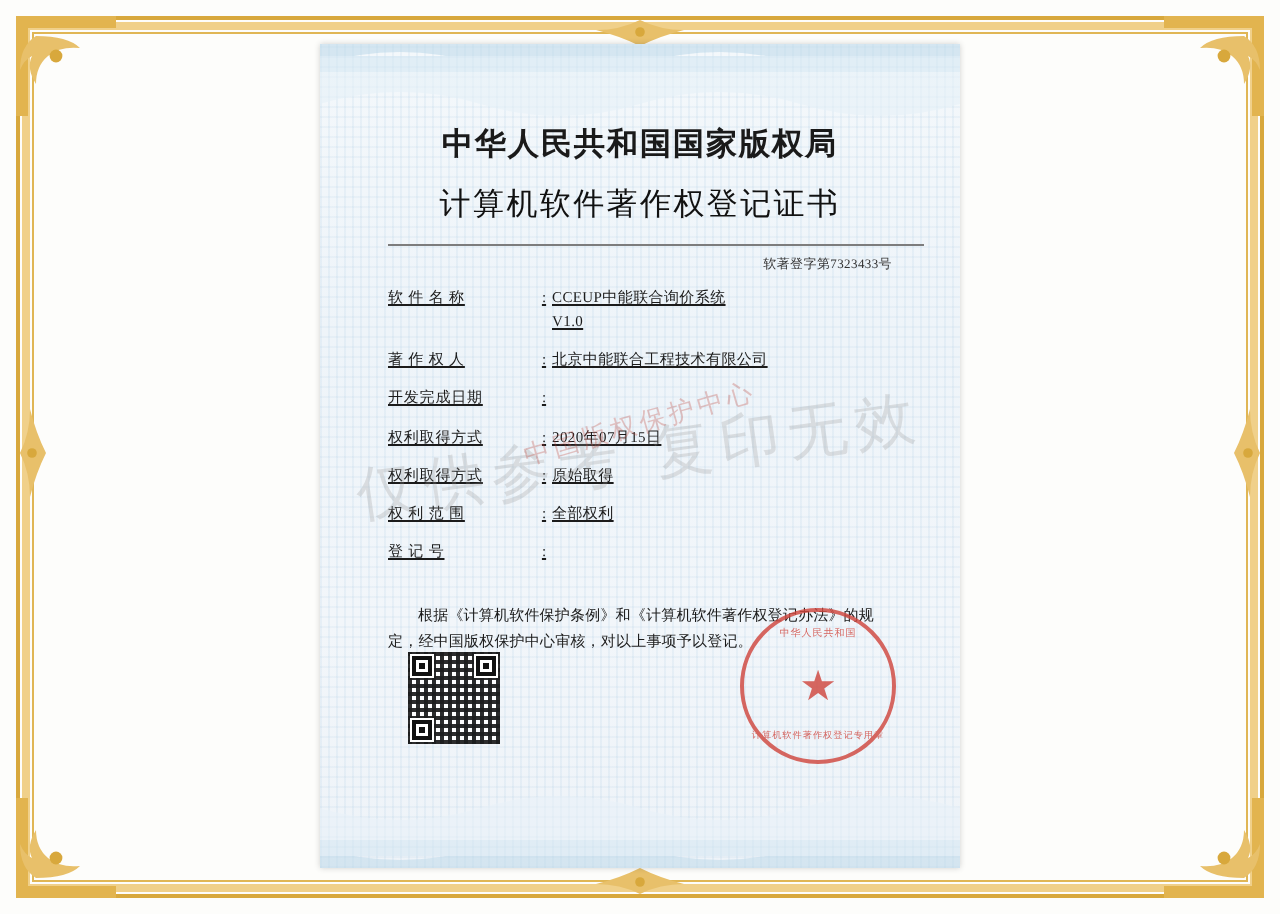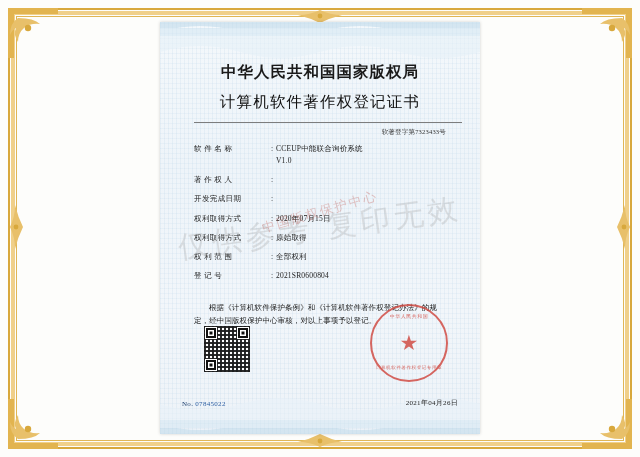--- a/index.html
+++ b/index.html
@@ -94,20 +94,21 @@
     font-size:6.5px;color:#333;
     letter-spacing:.2px;
   }
 
   .fields{margin-top:7px;}
   .f-row{
     display:flex;align-items:flex-start;
     font-size:7.5px;color:#1b1b1b;
     margin-bottom:9px;
     line-height:1.35;
+    text-decoration:underline;
   }
   .f-label{
     width:74px;flex:0 0 74px;
     letter-spacing:.4px;
     text-align:left;
   }
   .f-colon{width:8px;flex:0 0 8px;text-align:center;}
   .f-value{flex:1;letter-spacing:.2px;}
   .f-value .sub{display:block;margin-top:2px;}
 
@@ -266,20 +267,21 @@
           <span class="f-label">软 件 名 称</span>
           <span class="f-colon">:</span>
           <span class="f-value">
             <span>CCEUP中能联合询价系统</span>
             <span class="sub">V1.0</span>
           </span>
         </div>
         <div class="f-row">
           <span class="f-label">著 作 权 人</span>
           <span class="f-colon">:</span>
+          <span class="f-value">北京中能联合工程技术有限公司</span>
         </div>
         <div class="f-row">
           <span class="f-label">开发完成日期</span>
           <span class="f-colon">:</span>
         </div>
         <div class="f-row">
           <span class="f-label">权利取得方式</span>
           <span class="f-colon">:</span>
           <span class="f-value">2020年07月15日</span>
         </div>
@@ -289,21 +291,20 @@
           <span class="f-value">原始取得</span>
         </div>
         <div class="f-row">
           <span class="f-label">权 利 范 围</span>
           <span class="f-colon">:</span>
           <span class="f-value">全部权利</span>
         </div>
         <div class="f-row">
           <span class="f-label">登 记 号</span>
           <span class="f-colon">:</span>
-          <span class="f-value">2021SR0600804</span>
         </div>
       </div>
 
       <div class="para">根据《计算机软件保护条例》和《计算机软件著作权登记办法》的规定，经中国版权保护中心审核，对以上事项予以登记。</div>
     </div>
 
     <div class="qr"></div>
     <svg class="qr-frame" viewBox="0 0 46 46">
       <rect x="0" y="0" width="46" height="46" fill="#fff" opacity="0"></rect>
       <rect x="1" y="1" width="12" height="12" fill="#fff"></rect>
@@ -319,26 +320,19 @@
       <rect x="4" y="36" width="6" height="6" fill="#fff"></rect>
       <rect x="5.5" y="37.5" width="3" height="3" fill="#111"></rect>
     </svg>
 
     <div class="seal">
       <div class="seal-text-top">中华人民共和国</div>
       <div class="star">★</div>
       <div class="seal-text-bot">计算机软件著作权登记专用章</div>
     </div>
 
-    <div class="footer">
-      <div class="no-field">
-        <span>No.</span>
-        <span class="num">07845022</span>
-      </div>
-      <div class="date-field">2021年04月26日</div>
-    </div>
 
     <div class="watermark">
       <span>仅供参考 复印无效</span>
     </div>
     <div class="wm-red">中国版权保护中心</div>
   </div>
 </div>
 
 </body></html>

